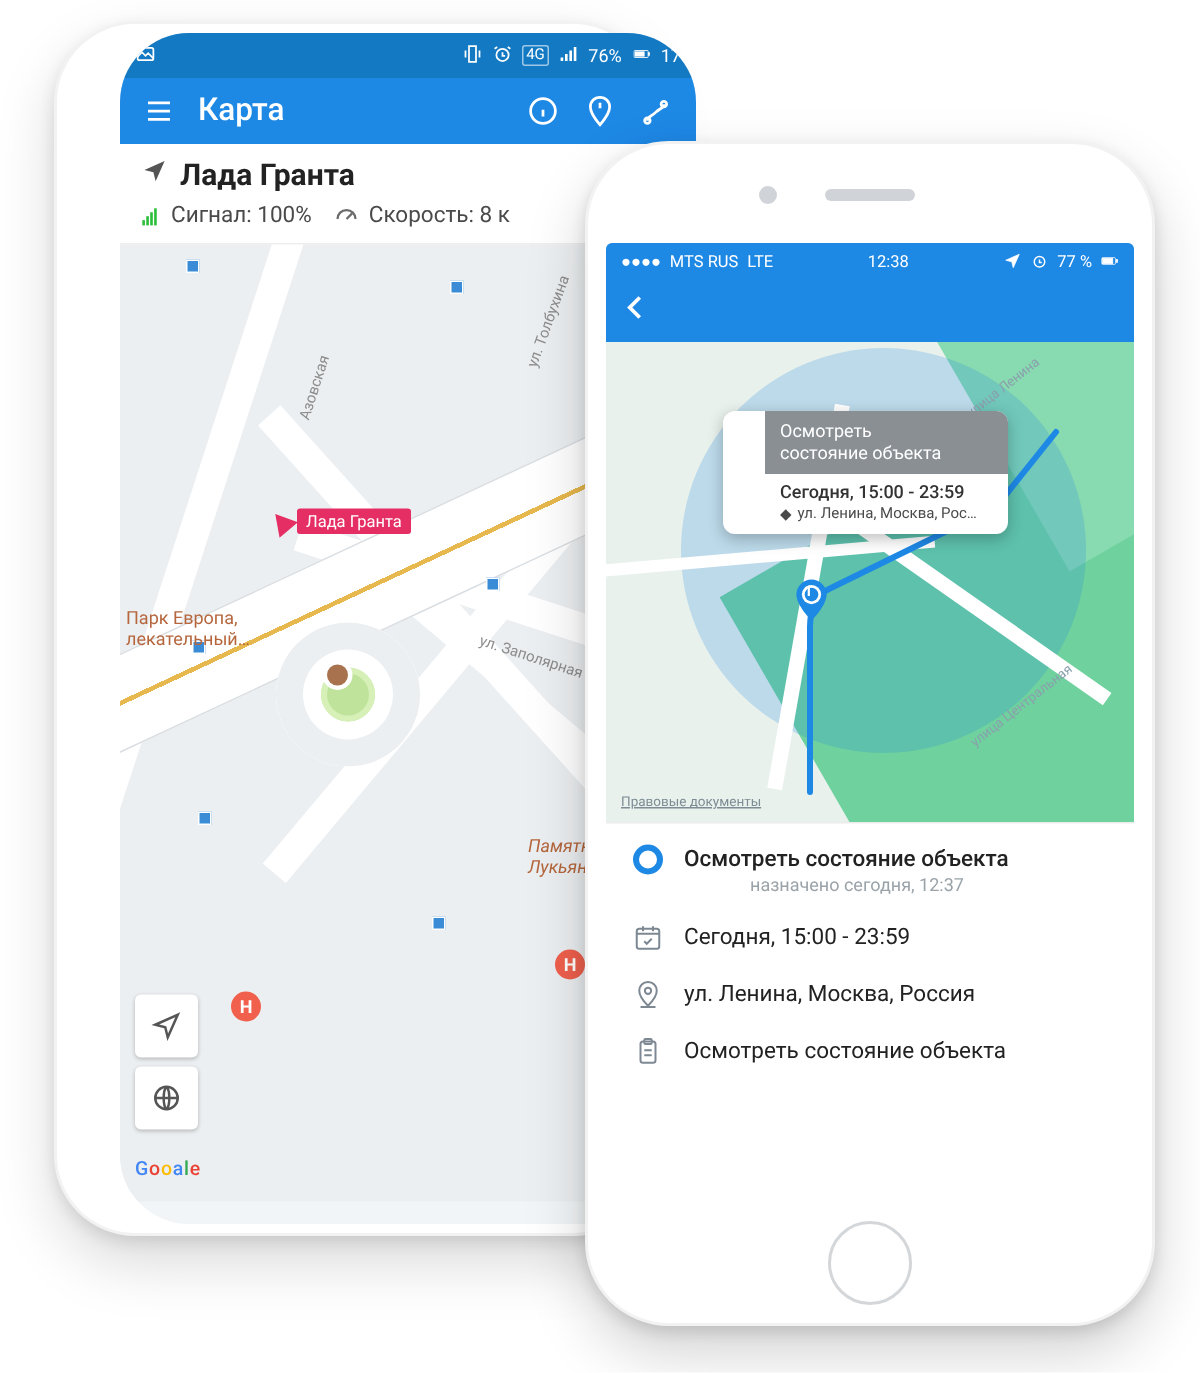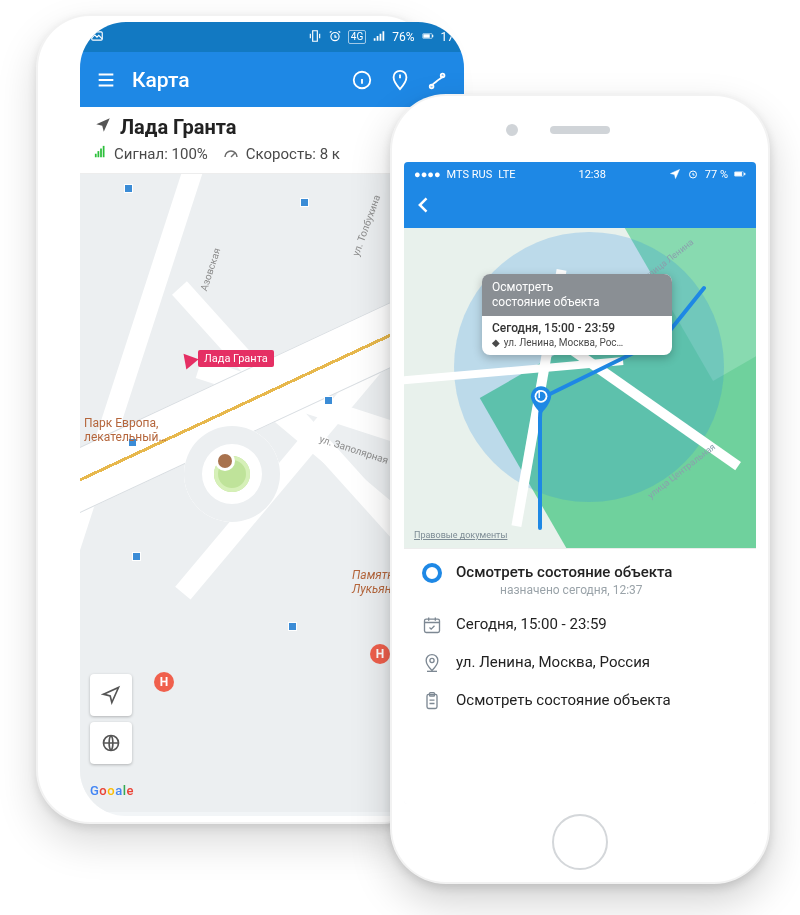--- a/index.html
+++ b/index.html
@@ -27,21 +27,21 @@
   .android-status {
     display: flex; align-items: center; justify-content: space-between;
     height: 30px; background: #1279c2; color: #fff; font-size: 12px; padding: 0 10px;
   }
   .android-status .left, .android-status .right { display:flex; align-items:center; gap:6px; }
   .android-status .chip { font-size: 10px; border:1px solid rgba(255,255,255,.6); padding:0 2px; border-radius:2px; line-height:12px;}
   .android-status svg { width:14px; height:14px; fill:#fff; }
 
   .android-appbar {
     display:flex; align-items:center; gap:14px;
-    height:55px; background:#1e88e5; color:#fff; padding:0 14px; font-size:21px; font-weight:500;
+    height:44px; background:#1e88e5; color:#fff; padding:0 14px; font-size:21px; font-weight:500;
   }
   .android-appbar .title { flex:1; }
   .android-appbar .ico { width:24px; height:24px; display:flex; align-items:center; justify-content:center; }
   .android-appbar svg{ width:22px; height:22px; fill:none; stroke:#fff; stroke-width:2; }
 
   .android-infobar {
     background:#fff; padding:8px 14px 10px; border-bottom:1px solid rgba(0,0,0,.07);
   }
   .android-infobar .row1 { display:flex; align-items:center; gap:8px; font-size:20px; }
   .android-infobar .row1 .car { flex:1; font-weight:700; color:#222; }
@@ -128,21 +128,21 @@
   .ios-route svg{ overflow:visible;}
   .ios-street{ position:absolute; font-size:9px; color:#8aa0ad; white-space:nowrap;}
   .ios-legal{ position:absolute; left:10px; bottom:8px; font-size:9px; color:#7d8c95; text-decoration:underline;}
 
   .ios-pin{ position:absolute; left:126px; top:158px; }
   .ios-pin svg{ width:22px; height:28px; }
   .ios-pin .num{ position:absolute; left:6px; top:3px; color:#fff; font-size:10px; font-weight:700;}
 
   .ios-callout{
     position:absolute; left:78px; top:46px; width:190px; background:#fff; border-radius:8px;
-    box-shadow:0 3px 10px rgba(0,0,0,.25); overflow:hidden; font-size:12px;
+    box-shadow:0 3px 10px rgba(0,0,0,.25); overflow:hidden; font-size:12px;padding-left:28px;
   }
   .ios-callout .hd{ background:#8a8f94; color:#fff; padding:6px 10px; line-height:1.25;}
   .ios-callout .bd{ padding:5px 10px 7px; color:#333; }
   .ios-callout .bd .time{ font-weight:500; margin-bottom:2px;}
   .ios-callout .bd .adr{ display:flex; gap:4px; font-size:10px; color:#4a4a4a;}
   .ios-callout::after{
     content:""; position:absolute; left:44%; bottom:-8px; width:0;height:0;
     border-left:8px solid transparent;border-right:8px solid transparent;border-top:8px solid #fff;
   }
 
@@ -224,21 +224,21 @@
 
     <div class="android-infobar">
       <div class="row1">
         <span><svg viewBox="0 0 24 24">
               <path d="M3 11l18-8-8 18-2-8z" fill="#555"></path>
             </svg></span>
         <span class="car">Лада Гранта</span>
         <span class="ago">10 сек.</span>
       </div>
       <div class="row2">
-        <span class="sig" style="display:flex;gap:6px;align-items:flex-start">
+        <span class="sig" style="display:flex;gap:6px;align-items:flex-end">
           <svg viewBox="0 0 16 16">
               <rect x="1" y="10" width="2" height="4" fill="#2bbf3a"></rect>
               <rect x="4" y="7" width="2" height="7" fill="#2bbf3a"></rect>
               <rect x="7" y="4" width="2" height="10" fill="#2bbf3a"></rect>
               <rect x="10" y="1" width="2" height="13" fill="#2bbf3a"></rect>
             </svg>
           <span>Сигнал: 100%</span>
         </span>
         <span class="spd">
           <svg viewBox="0 0 24 24">

